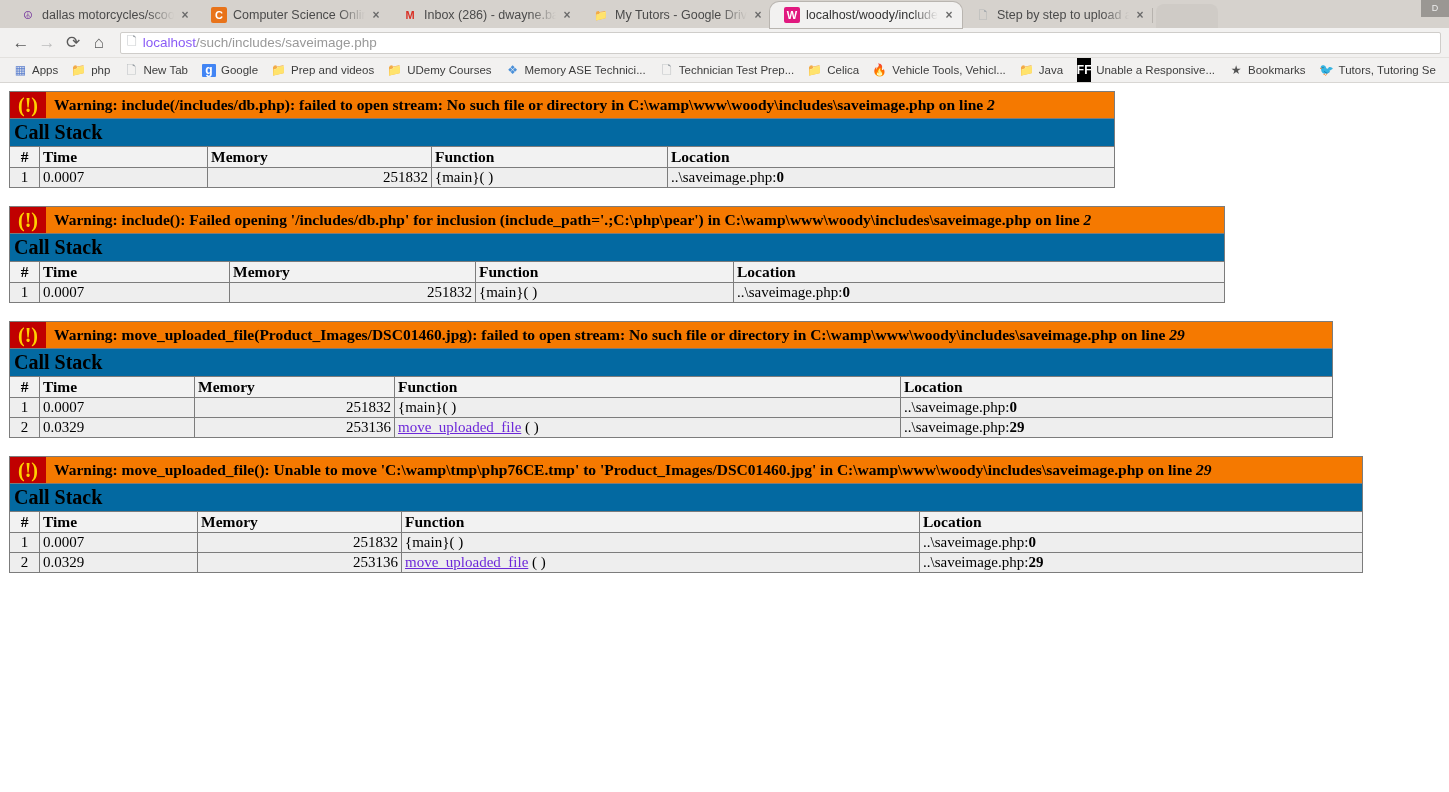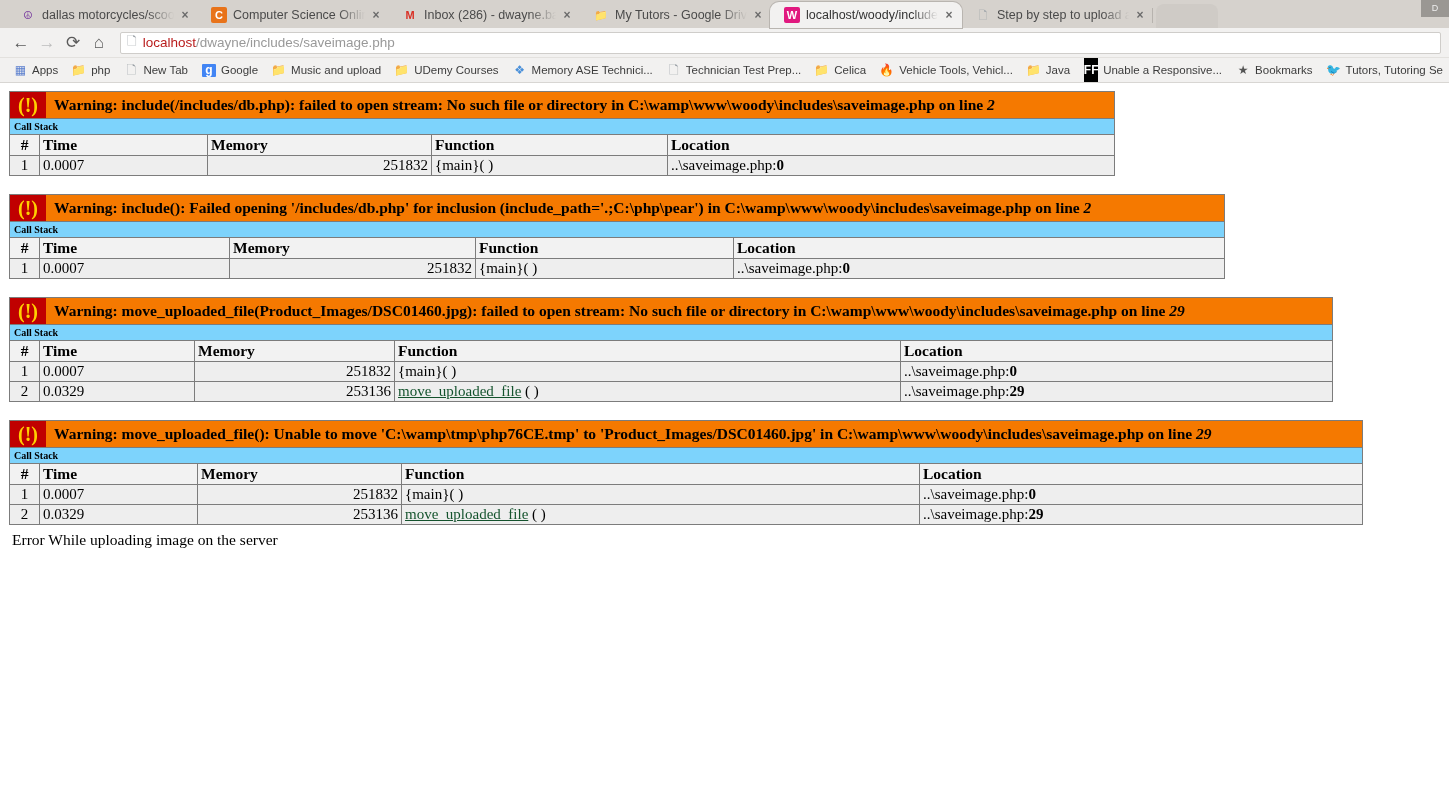--- a/index.html
+++ b/index.html
@@ -91,21 +91,21 @@
     color: #5a5a5a; font-size: 17px;
   }
   .nav-btn.disabled { color: #bdbdbd; }
   .omnibox {
     flex: 1 1 auto; height: 22px; margin-left: 8px;
     background: #fff; border: 1px solid #cfcdca; border-radius: 2px;
     display: flex; align-items: center; padding: 0 6px;
     font-size: 13.5px; color: #999;
   }
   .omnibox .page-icon { color: #9aa0a6; font-size: 12px; margin-right: 6px; }
-  .omnibox .host { color: #b91c1c; }
+  .omnibox .host { color: #8b5cf6; }
 
   .bookmarks {
     height: 25px; background: #f2f1f0;
     display: flex; align-items: center;
     padding: 0 6px; overflow: hidden;
     border-bottom: 1px solid #d8d6d3;
     white-space: nowrap;
   }
   .bm {
     display: flex; align-items: center;
@@ -170,39 +170,39 @@
   }
   .xe-title .err-text {
     padding: 4px 6px 4px 8px;
     font-weight: bold;
     font-size: 15.5px;
     color: #000;
     white-space: nowrap;
   }
   .xe-title .err-text em { font-style: italic; }
   .xe-callstack td {
-    background: #7dd3fc;
+    background: #0369a1;
     font-weight: bold;
-    font-size: 10px;
+    font-size: 20px;
     padding: 2px 4px;
   }
   .xe-head td {
     background: #f2f2f2;
     font-weight: bold;
     font-size: 15.5px;
   }
   .xe-head td.c-num { text-align: center; }
   .xe-row td { background: #eeeeee; font-size: 15px; }
   .c-num { text-align: center; width: 30px; }
   .c-time { text-align: left; }
   .c-mem { text-align: right; }
   .c-fn { white-space: nowrap; }
   .c-loc { white-space: nowrap; }
   .c-loc b { font-weight: bold; }
-  .fnlink { color: #14532d; }
+  .fnlink { color: #6d28d9; }
 
   .tail-text {
     font-family: "Liberation Serif", serif;
     font-size: 15.5px;
     color: #000;
     margin-top: -12px;
     padding-left: 3px;
   }
 
   
@@ -267,21 +267,21 @@
   </div>
 
   <div class="toolbar">
     <div class="nav-btn">←</div>
     <div class="nav-btn disabled">→</div>
     <div class="nav-btn">⟳</div>
     <div class="nav-btn">⌂</div>
     <div class="omnibox">
       <span class="page-icon">🗋</span>
       <span class="host">localhost</span>
-        <span>/dwayne/includes/saveimage.php</span>
+        <span>/such/includes/saveimage.php</span>
     </div>
   </div>
 
   <div class="bookmarks">
     <div class="bm">
         <span class="bmicon ic-apps">▦</span>
         <span>Apps</span>
       </div>
     <div class="bm">
         <span class="bmicon ic-folder">📁</span>
@@ -290,21 +290,21 @@
     <div class="bm">
         <span class="bmicon ic-page">🗋</span>
         <span>New Tab</span>
       </div>
     <div class="bm">
         <span class="bmicon ic-g">g</span>
         <span>Google</span>
       </div>
     <div class="bm">
         <span class="bmicon ic-folder">📁</span>
-        <span>Music and upload</span>
+        <span>Prep and videos</span>
       </div>
     <div class="bm">
         <span class="bmicon ic-folder">📁</span>
         <span>UDemy Courses</span>
       </div>
     <div class="bm">
         <span class="bmicon ic-dots">❖</span>
         <span>Memory ASE Technici...</span>
       </div>
     <div class="bm">
@@ -467,15 +467,14 @@
     <tr class="xe-row">
       <td class="c-num">2</td>
       <td class="c-time">0.0329</td>
       <td class="c-mem">253136</td>
       <td class="c-fn"><a class="fnlink" href="#">move_uploaded_file</a><span> ( )</span></td>
       <td class="c-loc"><span>..\saveimage.php:</span><b>29</b></td>
     </tr>
   </tbody>
     </table>
 
-  <div class="tail-text">Error While uploading image on the server</div>
 
 </div>
 
 </body></html>

